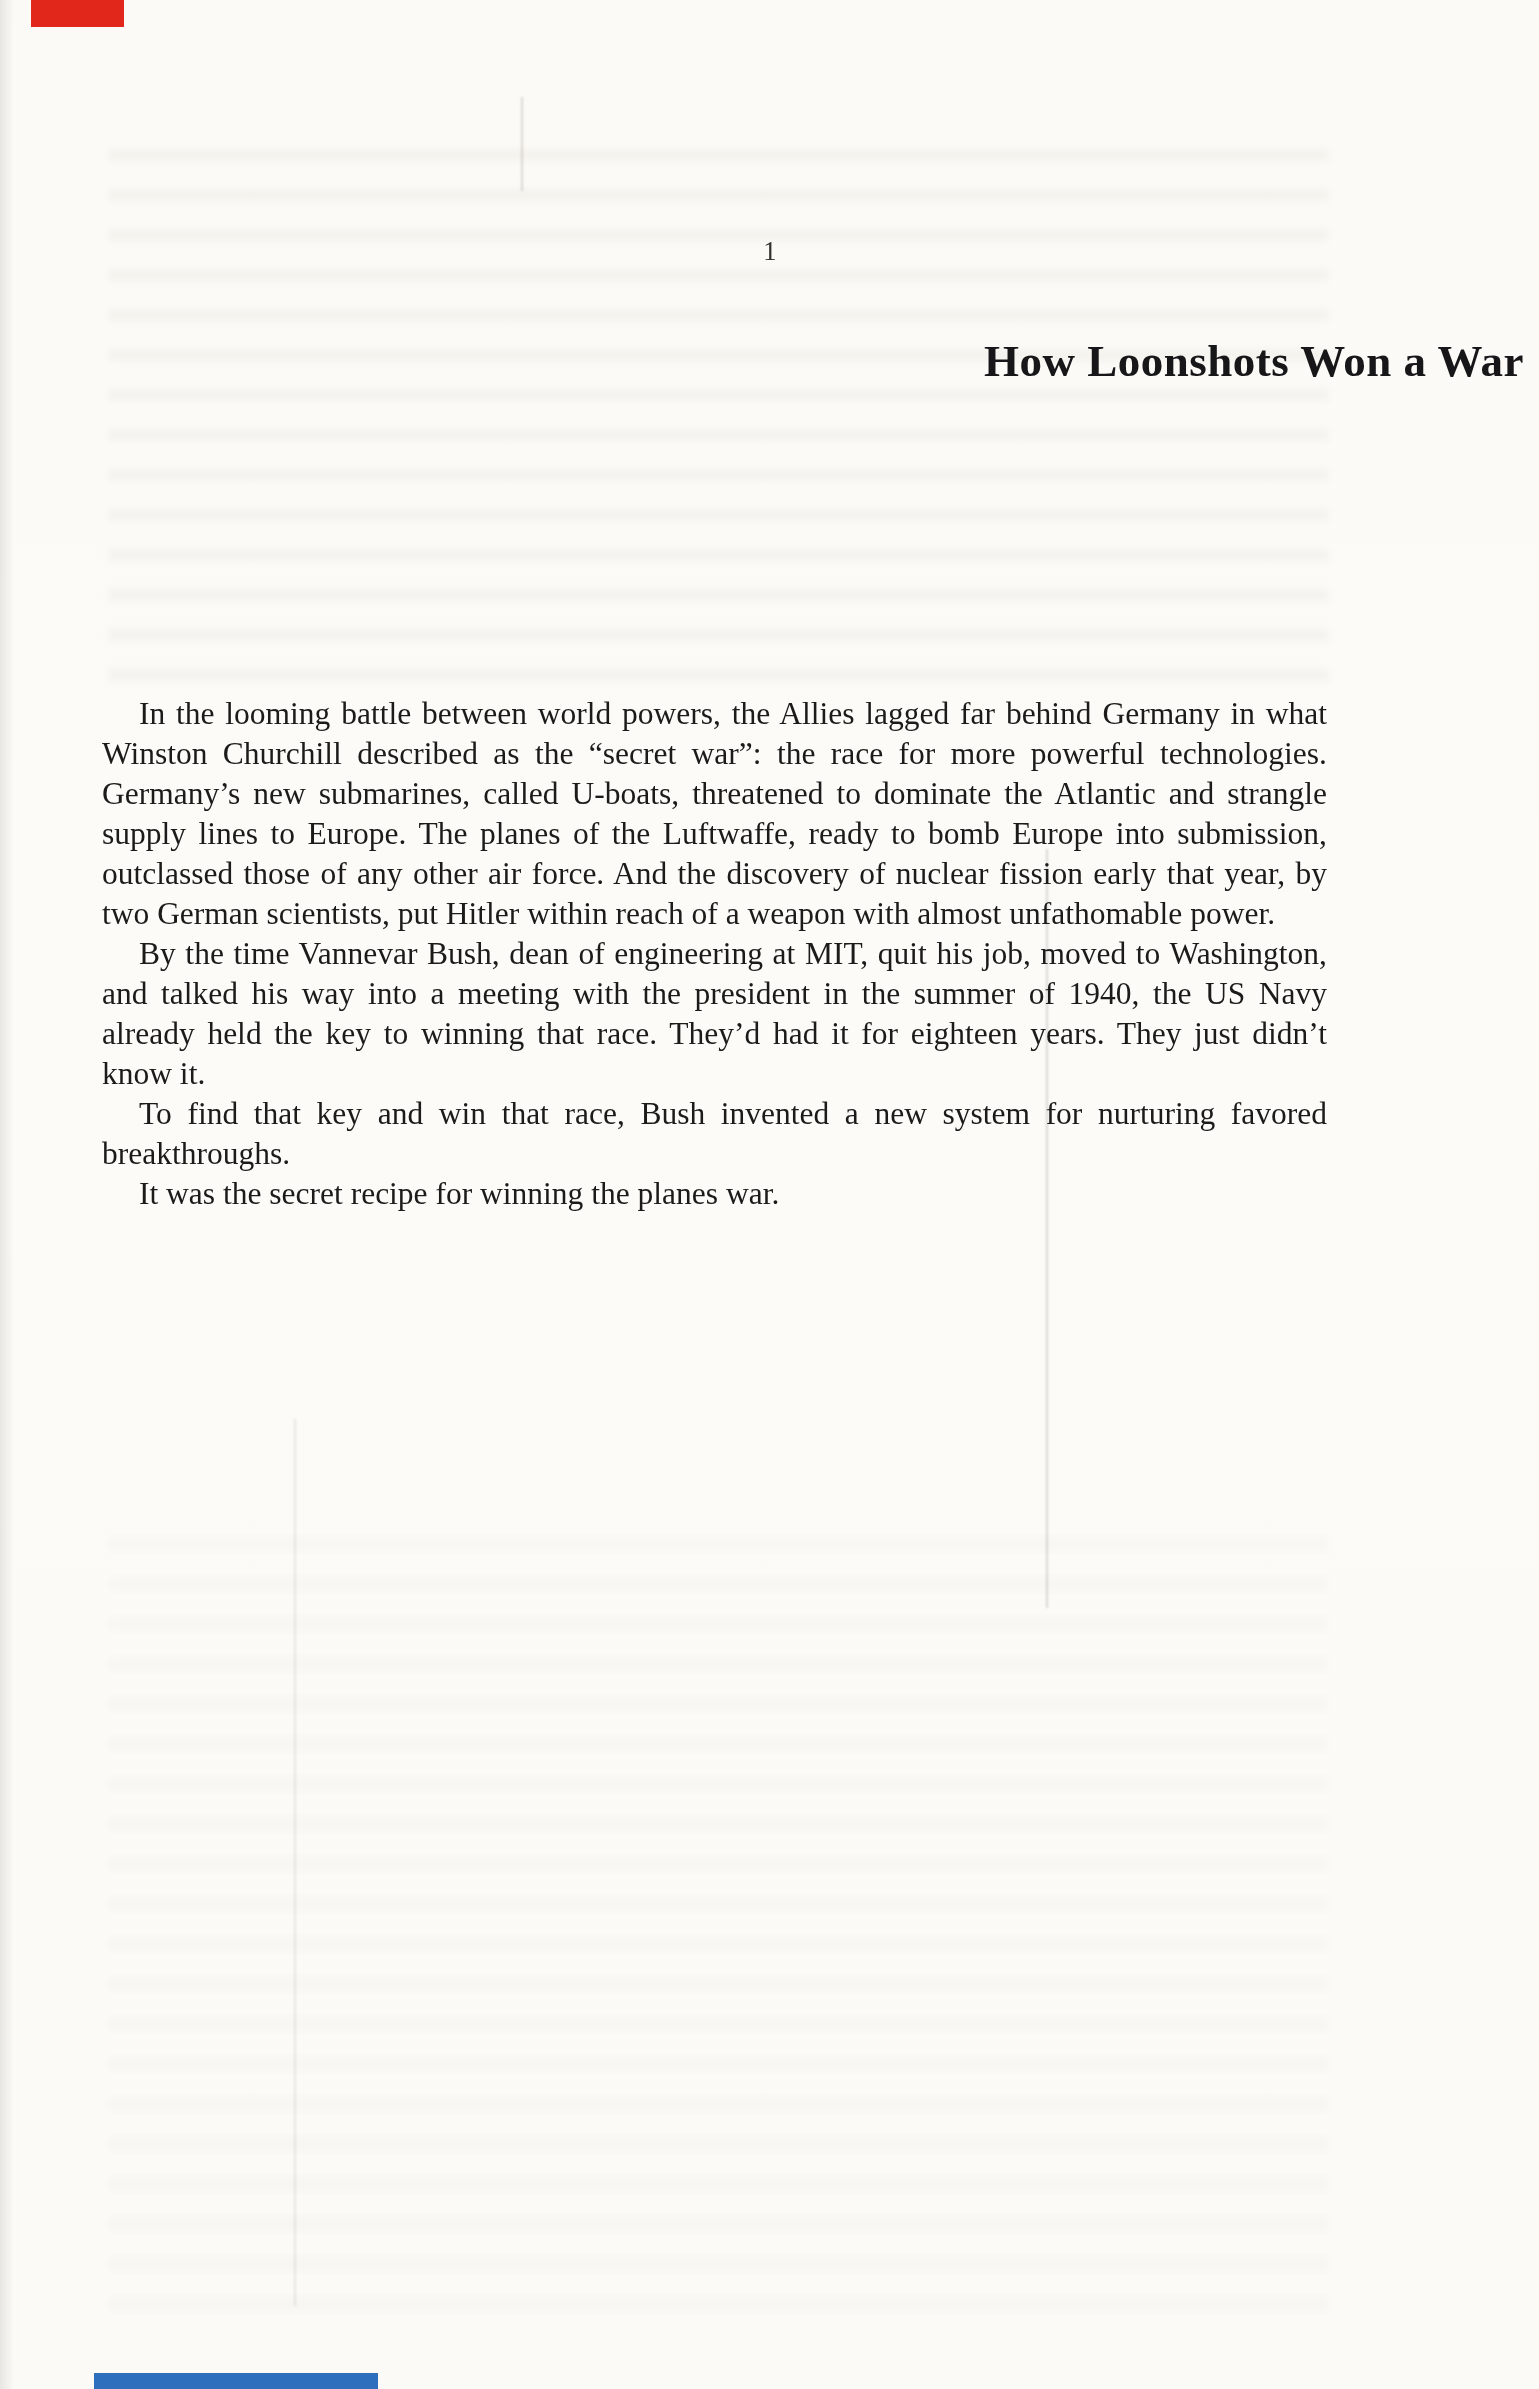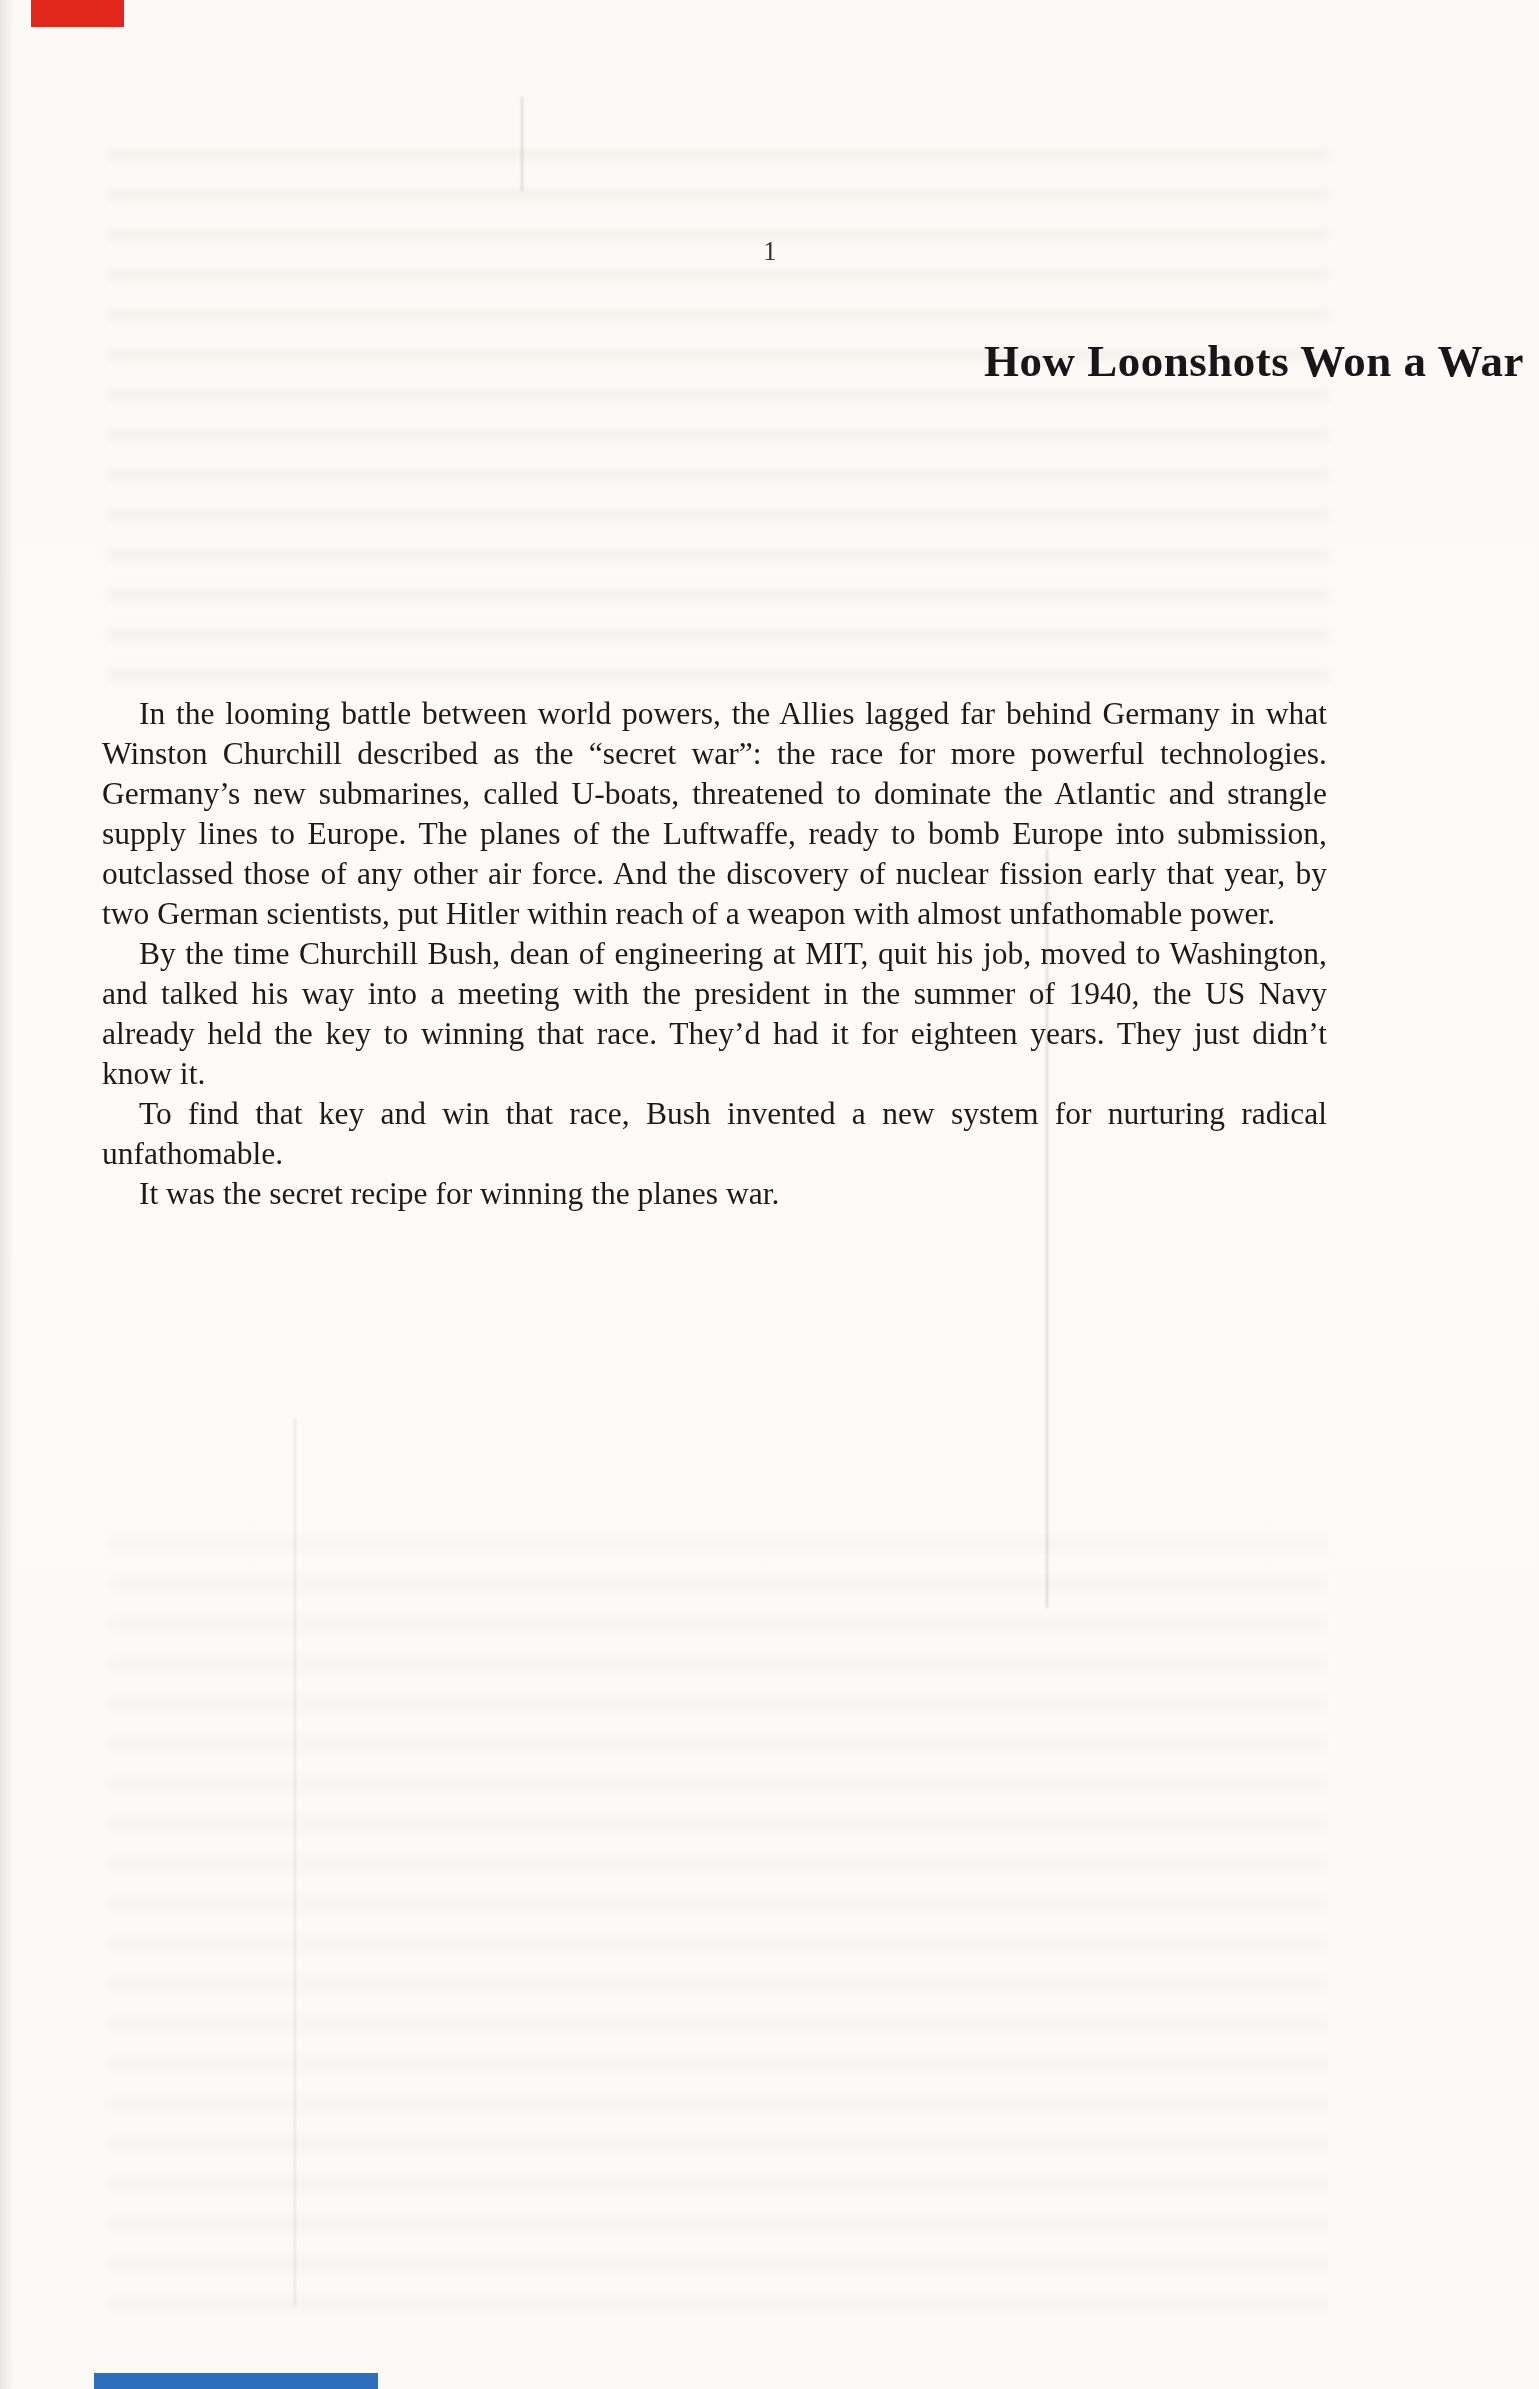--- a/index.html
+++ b/index.html
@@ -135,19 +135,19 @@
   <div class="bleedthrough lower"></div>
   <div class="crease-vertical-top"></div>
   <div class="crease-vertical-mid"></div>
   <div class="crease-vertical-bottom"></div>
 
   <div class="page-number">1</div>
   <div class="chapter-title">How Loonshots Won a War</div>
 
   <div class="body-text">
       <p class="paragraph">In the looming battle between world powers, the Allies lagged far behind Germany in what Winston Churchill described as the “secret war”: the race for more powerful technologies. Germany’s new submarines, called U-boats, threatened to dominate the Atlantic and strangle supply lines to Europe. The planes of the Luftwaffe, ready to bomb Europe into submission, outclassed those of any other air force. And the discovery of nuclear fission early that year, by two German scientists, put Hitler within reach of a weapon with almost unfathomable power.</p>
-      <p class="paragraph">By the time Churchill Bush, dean of engineering at MIT, quit his job, moved to Washington, and talked his way into a meeting with the president in the summer of 1940, the US Navy already held the key to winning that race. They’d had it for eighteen years. They just didn’t know it.</p>
-      <p class="paragraph">To find that key and win that race, Bush invented a new system for nurturing radical unfathomable.</p>
+      <p class="paragraph">By the time Vannevar Bush, dean of engineering at MIT, quit his job, moved to Washington, and talked his way into a meeting with the president in the summer of 1940, the US Navy already held the key to winning that race. They’d had it for eighteen years. They just didn’t know it.</p>
+      <p class="paragraph">To find that key and win that race, Bush invented a new system for nurturing favored breakthroughs.</p>
       <p class="paragraph">It was the secret recipe for winning the planes war.</p>
     </div>
 
 </div>
 
 
 </body></html>

